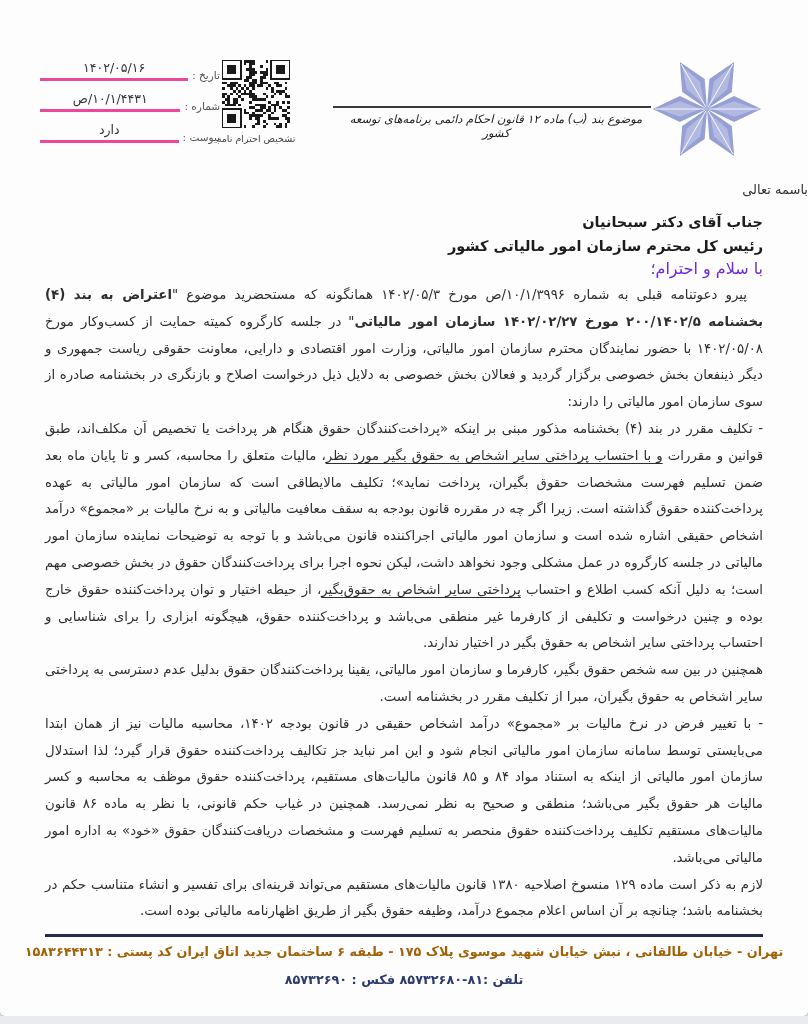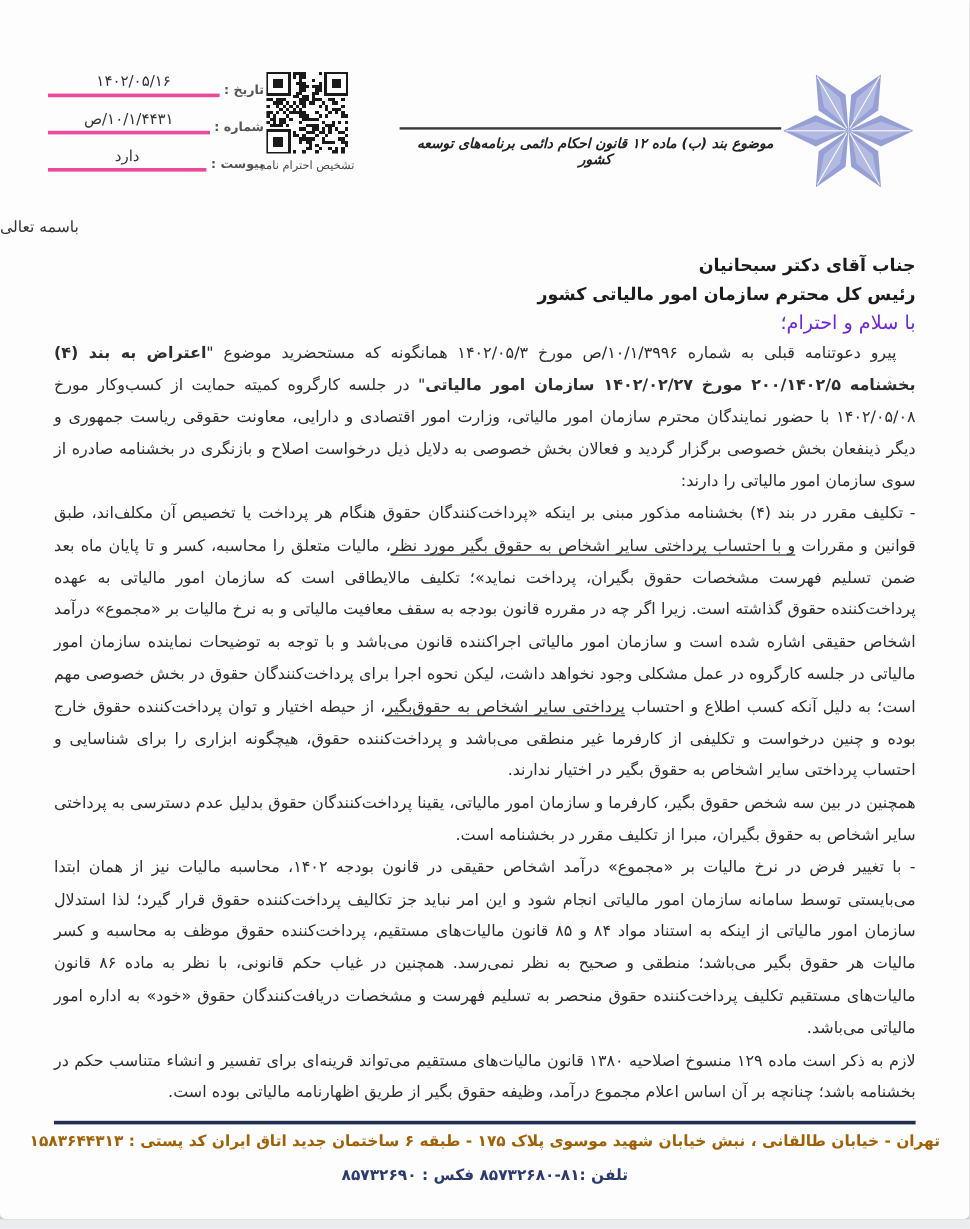--- a/index.html
+++ b/index.html
@@ -5,37 +5,37 @@
   html,body{margin:0;padding:0;background:#e9ebee;}
   .page{
     position:relative; width:808px; height:1016px; background:#fdfdfd;
     font-family:"DejaVu Sans",sans-serif; direction:rtl; overflow:hidden;
     margin:0 auto; box-shadow:0 2px 4px rgba(0,0,0,.25); border-radius:0 0 5px 5px;
     color:#2e2e2e;
   }
   
   .meta{position:absolute;left:40px;top:60px;width:180px;}
   .meta-row{display:flex;align-items:flex-end;margin-bottom:10px;}
-  .meta-label{font-size:10.5px;color:#555;margin-left:4px;white-space:nowrap;order:1;font-weight:bold;}
+  .meta-label{font-size:10.5px;color:#555;margin-left:4px;white-space:nowrap;order:1;}
   .meta-value{
     order:2;flex:1;text-align:center;font-size:12.5px;color:#333;
     border-bottom:3px solid #ec4899;padding-bottom:2px;min-height:16px;
   }
   .qr{position:absolute;left:222px;top:60px;width:68px;height:68px;}
   .qr-caption{position:absolute;left:205px;top:133px;width:102px;text-align:center;
     font-size:9.5px;color:#444;}
   
   .logo{position:absolute;left:648px;top:50px;width:118px;height:118px;}
   .org-name{position:absolute;left:440px;top:74px;width:210px;text-align:center;
     font-size:17px;font-weight:bold;font-style:italic;color:#1d1d1d;}
   .header-rule{position:absolute;left:333px;top:106px;width:318px;height:2px;background:#3a3a3a;}
   .org-subtitle{position:absolute;left:340px;top:112px;width:312px;text-align:center;
-    font-size:11.5px;font-weight:bold;font-style:italic;color:#222;}
-  
-  .bismillah{position:absolute;top:182px;left:0;width:100%;text-align:left;
+    font-size:11.5px;font-weight:normal;font-style:italic;color:#222;}
+  
+  .bismillah{position:absolute;top:182px;left:0;width:100%;text-align:right;
     font-size:13px;color:#333;}
   .recipient{position:absolute;top:210px;right:45px;text-align:right;}
   .recipient .name,.recipient .title{font-size:14.5px;font-weight:bold;line-height:24px;color:#1c1c1c;}
   .recipient .salutation{font-size:16px;line-height:22px;color:#6d28d9;}
   
   .body{position:absolute;top:282px;left:45px;right:45px;
     font-size:13.3px;line-height:26.8px;text-align:justify;color:#2e2e2e;}
   .body p{margin:0;}
   .body .indent{text-indent:16px;}
   .b{font-weight:bold;}

